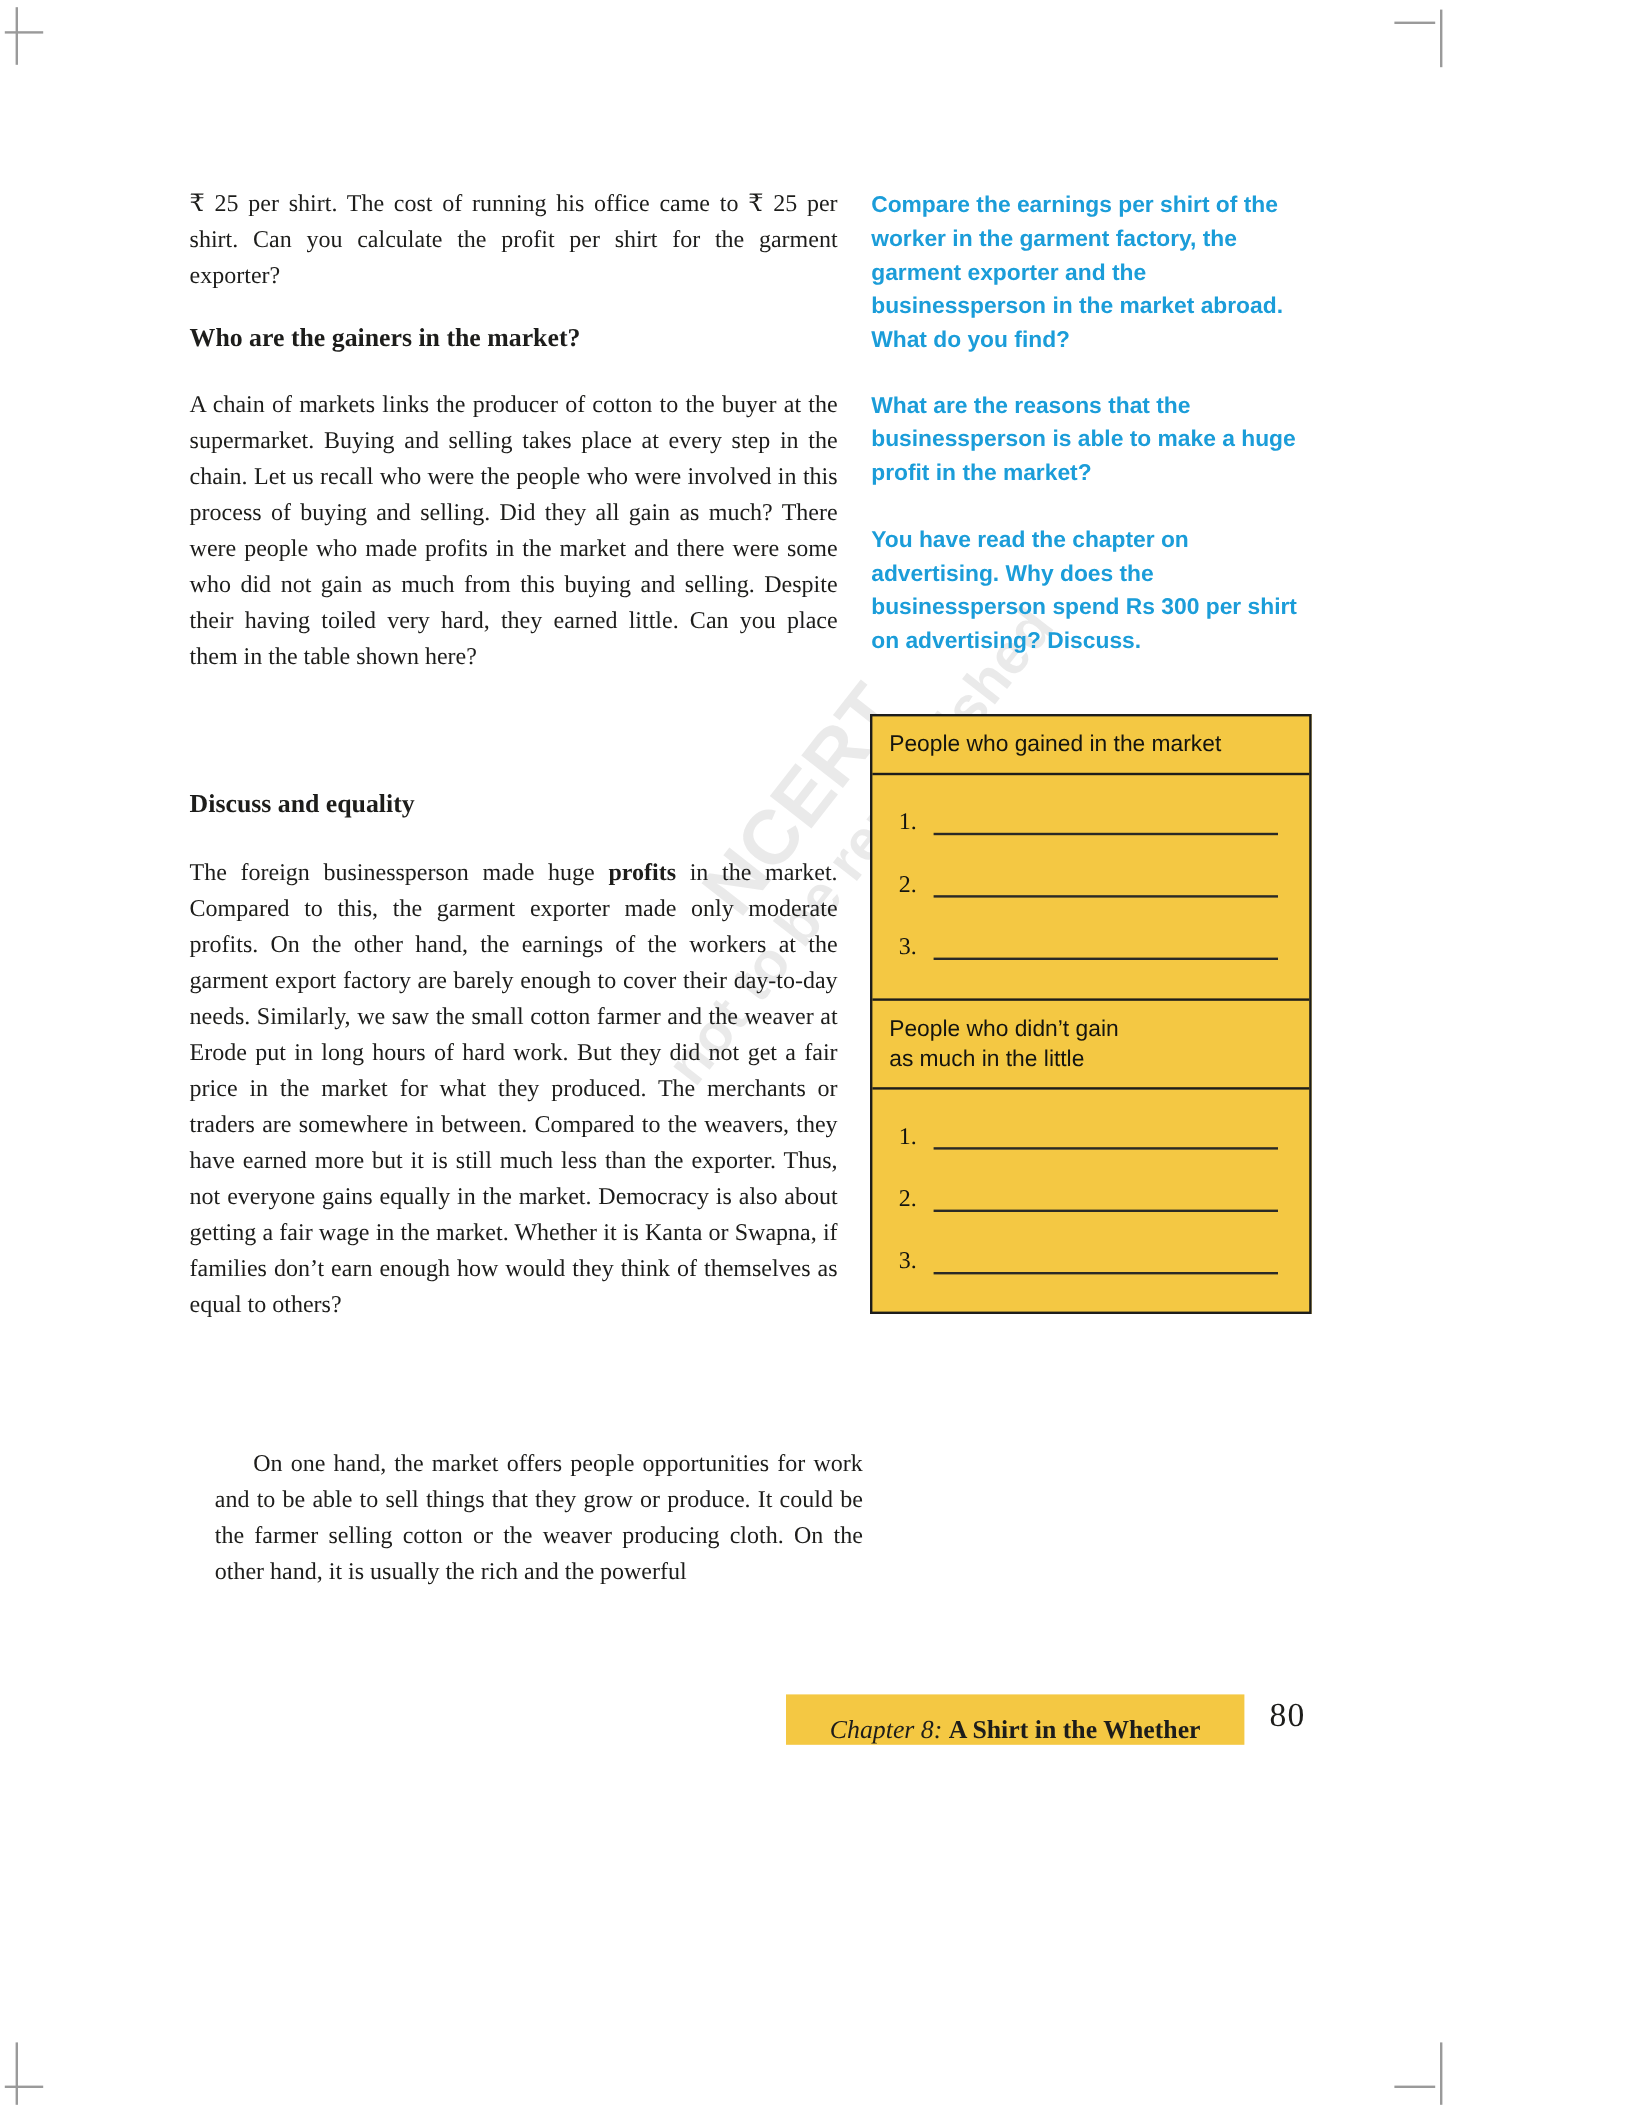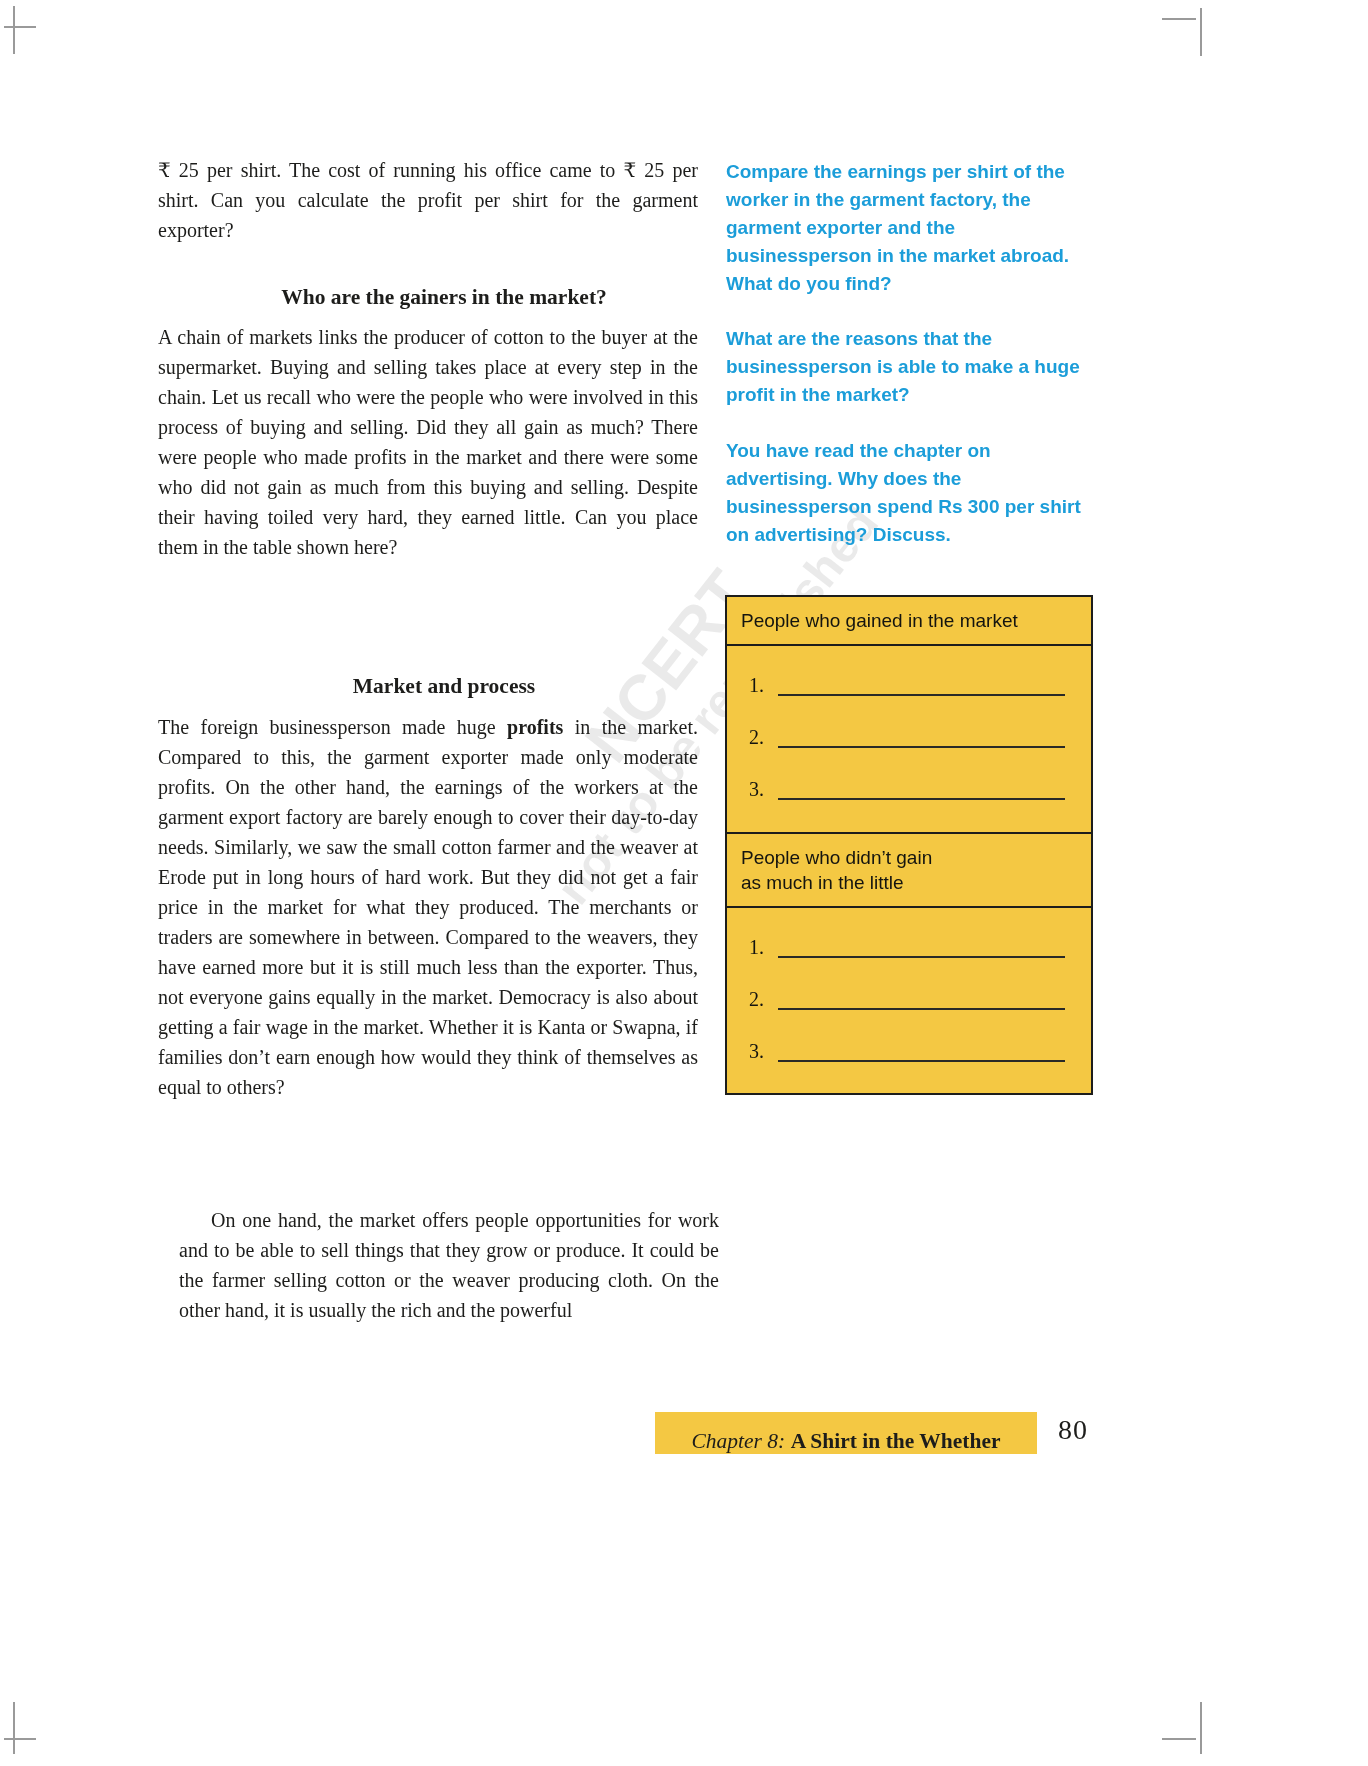--- a/index.html
+++ b/index.html
@@ -13,21 +13,21 @@
     overflow:hidden;
   }
   
   .mark{position:absolute;background:#9a9a9a;}
   .body-text{
     font-size:20px;line-height:30px;text-align:justify;
     margin:0;
   }
   .abs{position:absolute;}
   .heading{
-    font-weight:bold;font-size:21.5px;line-height:26px;margin:16px;text-align:center;
+    font-weight:bold;font-size:21.5px;line-height:26px;margin:0;
   }
   .indent{text-indent:32px;}
   
   .question{
     position:absolute;left:726px;width:372px;
     font-family:"Liberation Sans","DejaVu Sans",sans-serif;
     font-weight:bold;font-size:19px;line-height:28px;
     color:var(--accent-blue,#1b9dd9);
     margin:0;
   }
@@ -109,21 +109,21 @@
     <div class="wm1">NCERT</div>
     <div class="wm2">not to be republished</div>
   </div>
 
   <p class="body-text abs" style="left:158px;top:155px;width:540px;">₹ 25 per shirt. The cost of running his office came to ₹ 25 per shirt. Can you calculate the profit per shirt for the garment exporter?</p>
 
   <h2 class="heading abs" style="left:158px;top:268px;width:540px;">Who are the gainers in the market?</h2>
 
   <p class="body-text abs" style="left:158px;top:322px;width:540px;">A chain of markets links the producer of cotton to the buyer at the supermarket. Buying and selling takes place at every step in the chain. Let us recall who were the people who were involved in this process of buying and selling. Did they all gain as much? There were people who made profits in the market and there were some who did not gain as much from this buying and selling. Despite their having toiled very hard, they earned little. Can you place them in the table shown here?</p>
 
-  <h2 class="heading abs" style="left:158px;top:657px;width:540px;">Market and process</h2>
+  <h2 class="heading abs" style="left:158px;top:657px;width:540px;">Discuss and equality</h2>
 
   <p class="body-text abs" style="left:158px;top:712px;width:540px;"><span>The foreign businessperson made huge </span><strong>profits</strong><span> in the market. Compared to this, the garment exporter made only moderate profits. On the other hand, the earnings of the workers at the garment export factory are barely enough to cover their day-to-day needs. Similarly, we saw the small cotton farmer and the weaver at Erode put in long hours of hard work. But they did not get a fair price in the market for what they produced. The merchants or traders are somewhere in between. Compared to the weavers, they have earned more but it is still much less than the exporter. Thus, not everyone gains equally in the market. Democracy is also about getting a fair wage in the market. Whether it is Kanta or Swapna, if families don’t earn enough how would they think of themselves as equal to others?</span></p>
 
   <p class="body-text indent abs" style="left:158px;top:1205px;width:540px;margin-left:21px;">On one hand, the market offers people opportunities for work and to be able to sell things that they grow or produce. It could be the farmer selling cotton or the weaver producing cloth. On the other hand, it is usually the rich and the powerful</p>
 
   <p class="question" style="top:325px;">What are the reasons that the businessperson is able to make a huge profit in the market?</p>
   <p class="question" style="top:158px;">Compare the earnings per shirt of the worker in the garment factory, the garment exporter and the businessperson in the market abroad. What do you find?</p>
   <p class="question" style="top:437px;">You have read the chapter on advertising. Why does the businessperson spend Rs 300 per shirt on advertising? Discuss.</p>
 
   <div class="gain-box">

